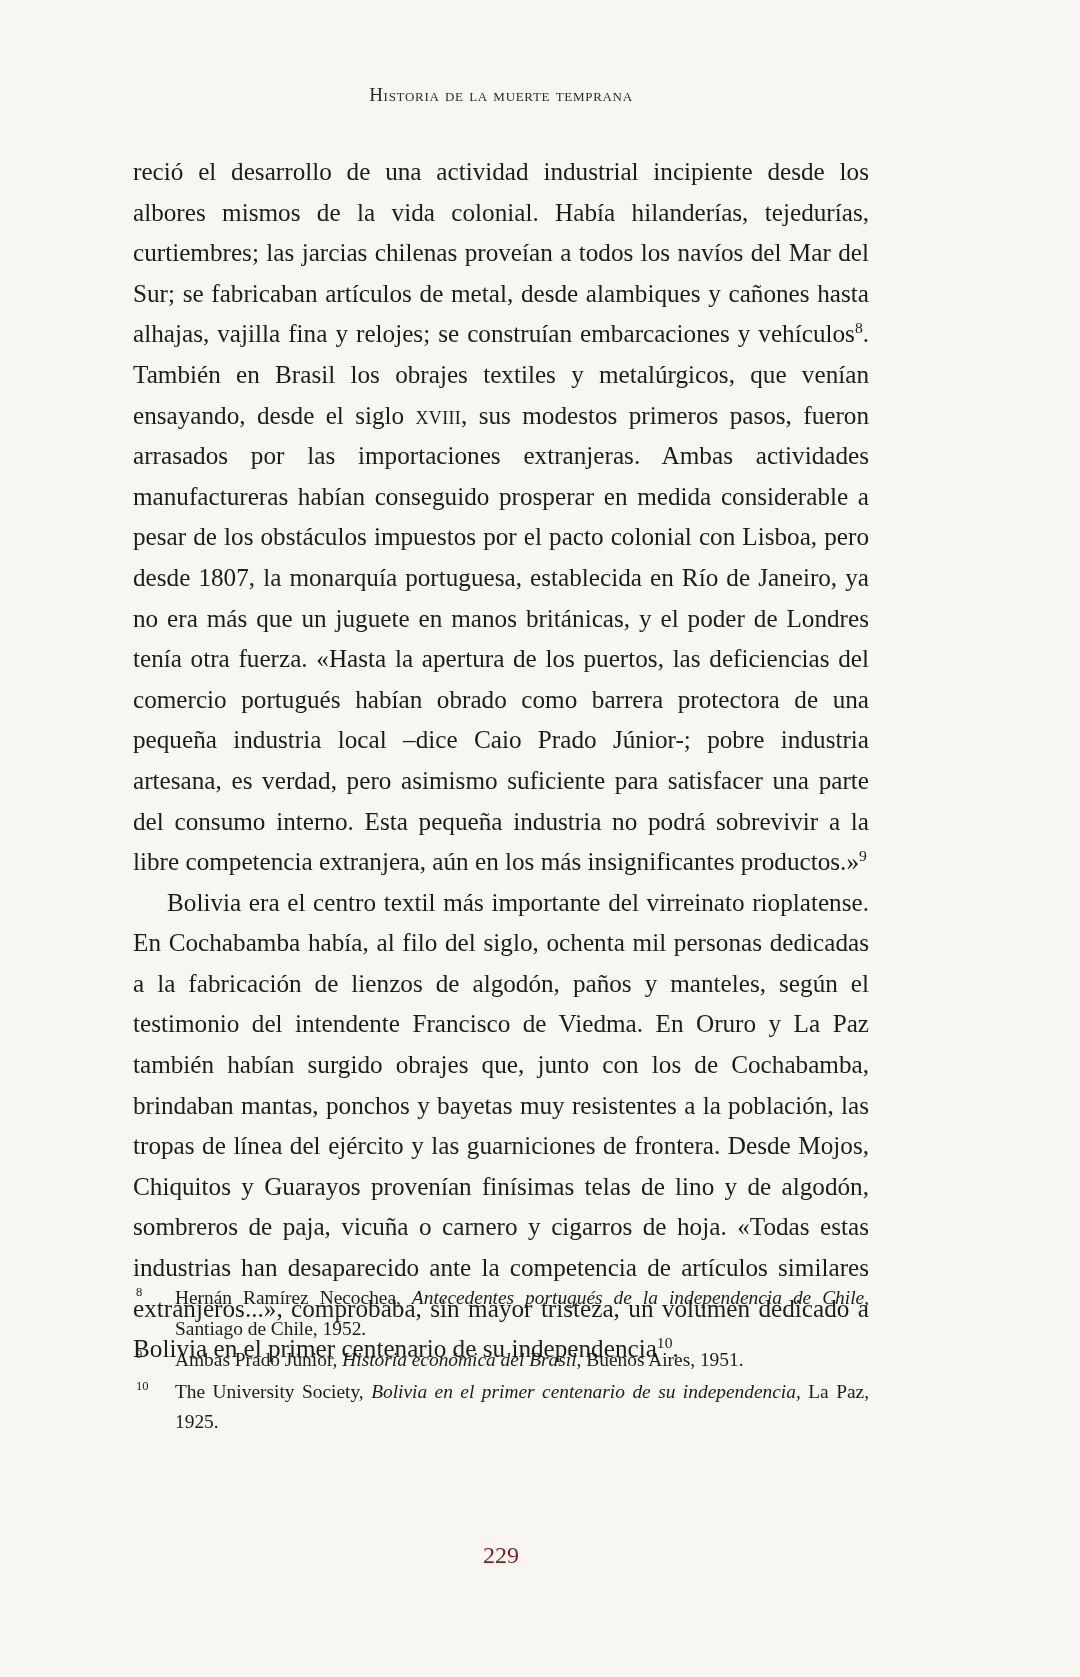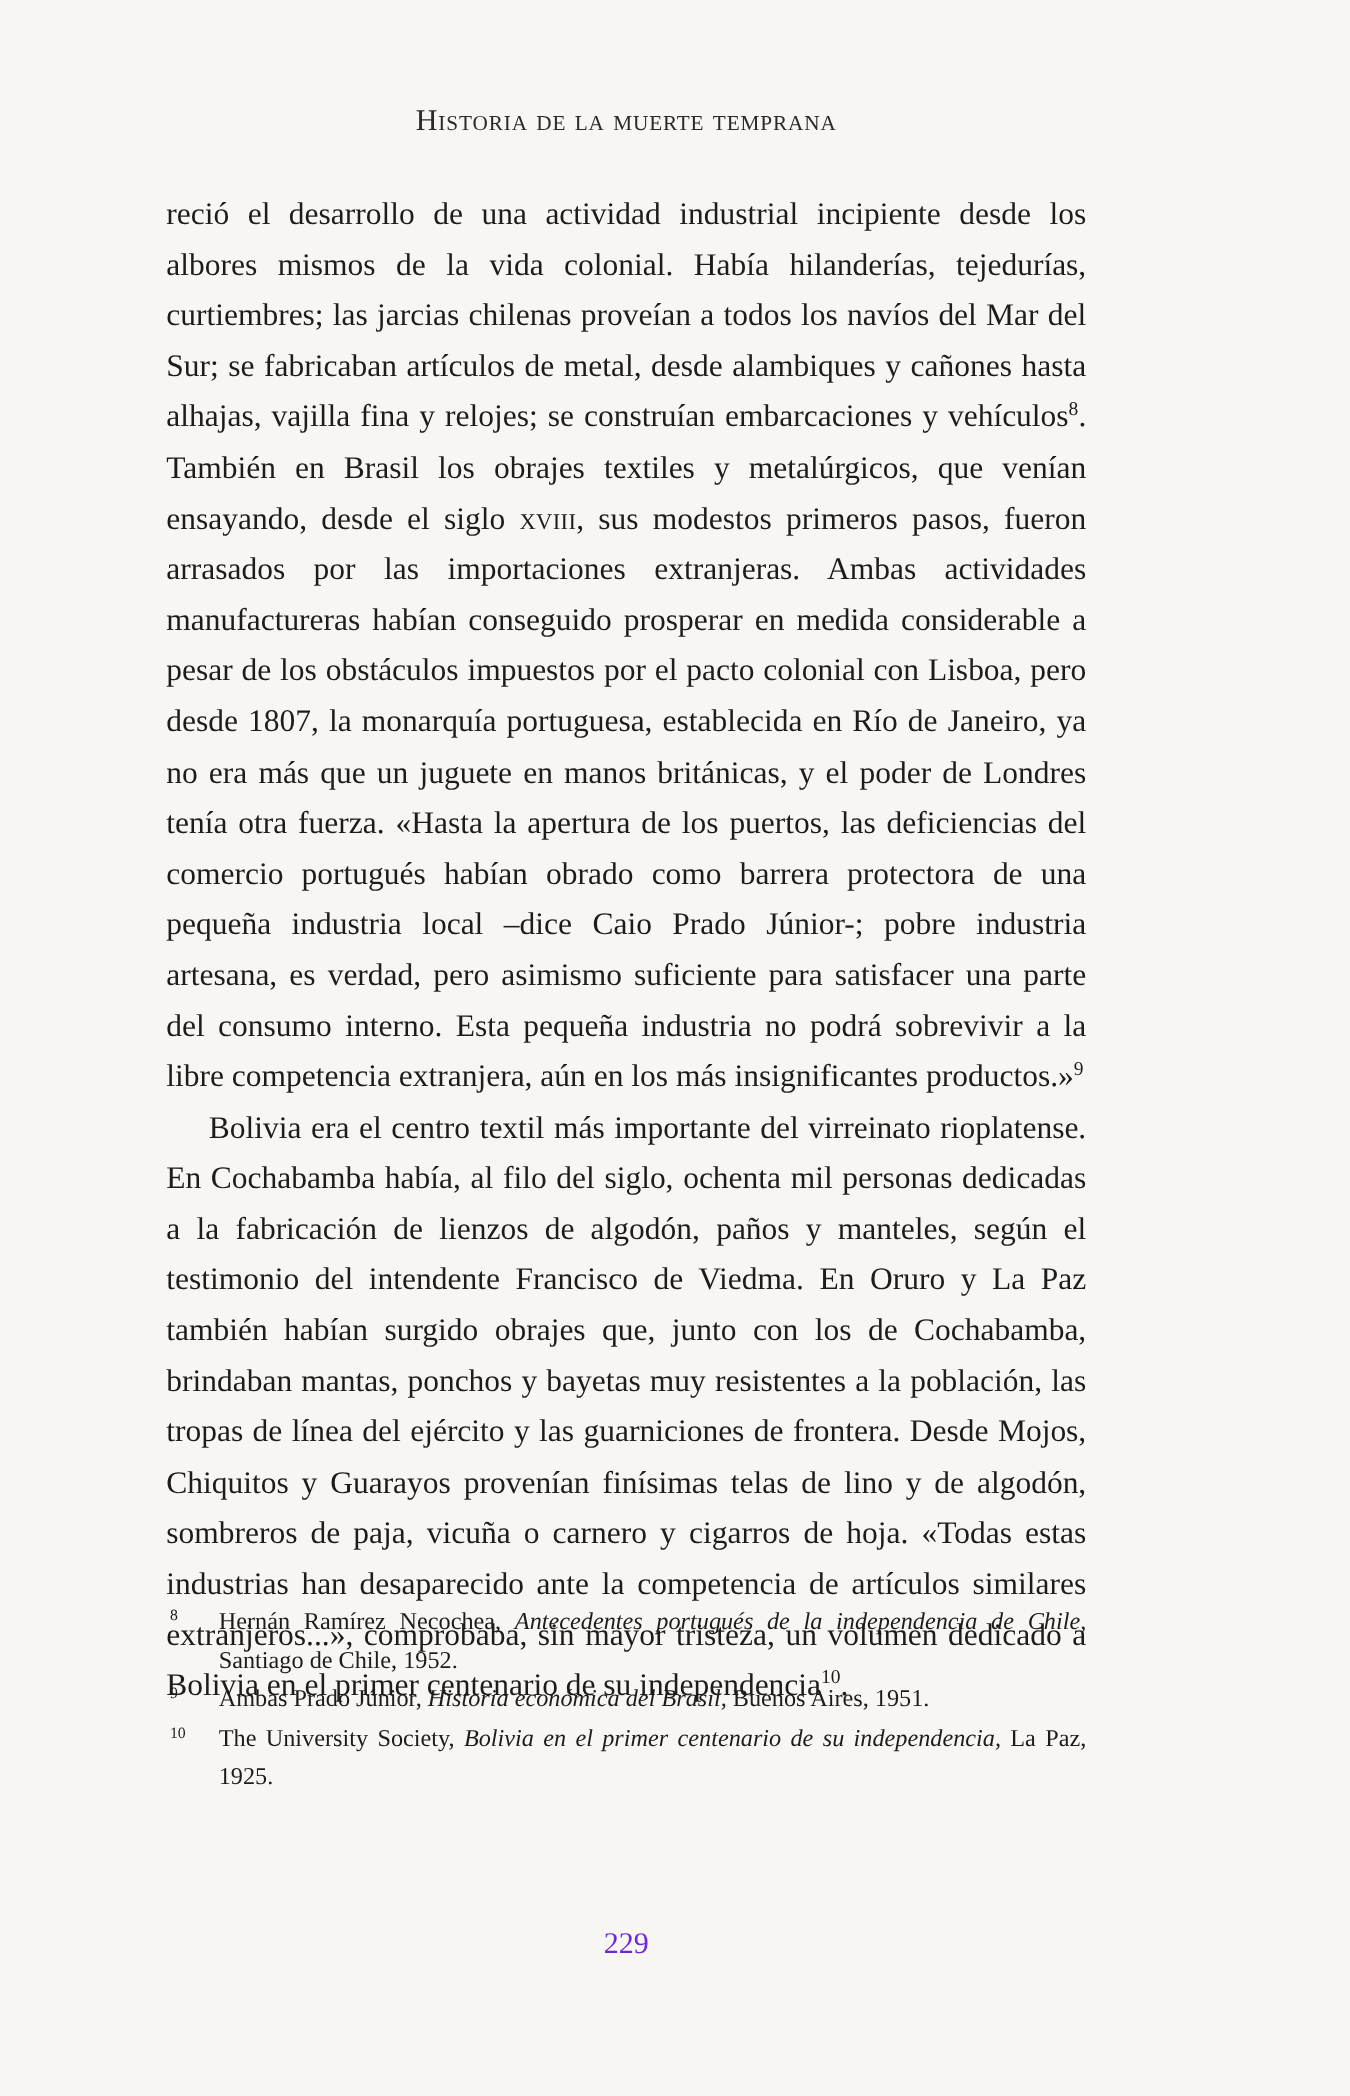--- a/index.html
+++ b/index.html
@@ -25,21 +25,21 @@
   }
 
   
   .running-head {
     position: absolute;
     top: 84px;
     left: 0;
     width: 736px;
     text-align: center;
     font-family: "Liberation Serif", "DejaVu Serif", serif;
-    font-size: 24px;
+    font-size: 19px;
     color: #2b2a28;
     font-variant: small-caps;
     letter-spacing: 0.7px;
     white-space: nowrap;
   }
 
   
   .body-text {
     position: absolute;
     top: 152px;
@@ -101,21 +101,21 @@
 
   
   .folio {
     position: absolute;
     top: 1542px;
     left: 0;
     width: 736px;
     text-align: center;
     font-family: "Liberation Serif", "DejaVu Serif", serif;
     font-size: 24px;
-    color: #6d28d9;
+    color: #7f1d1d;
   }
 </style>
 </head>
 <body>
 
 <div class="page">
   <div class="page-inner">
 
     <div class="running-head">Historia de la muerte temprana</div>
 

